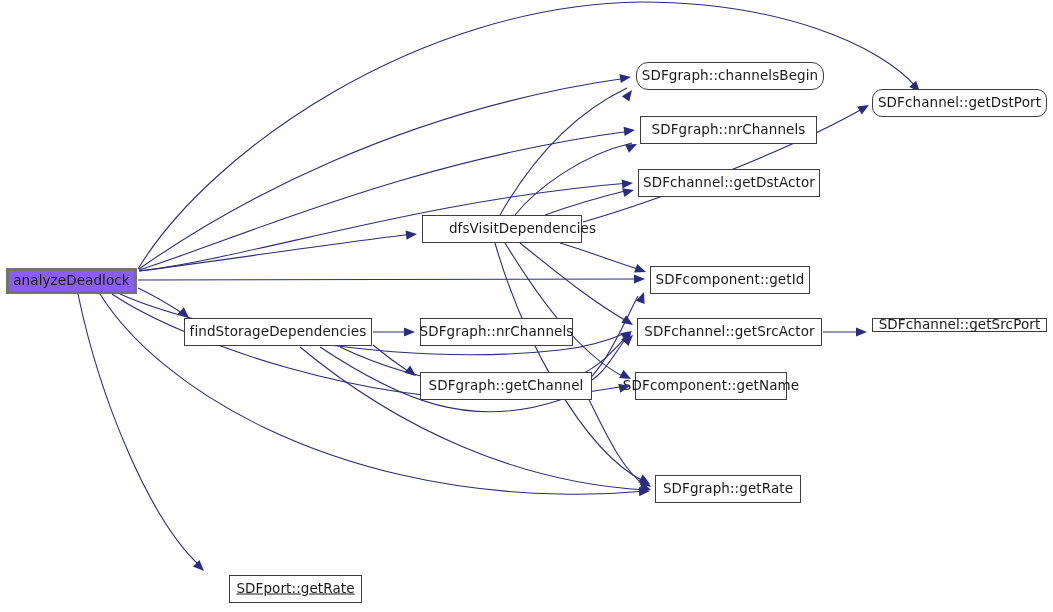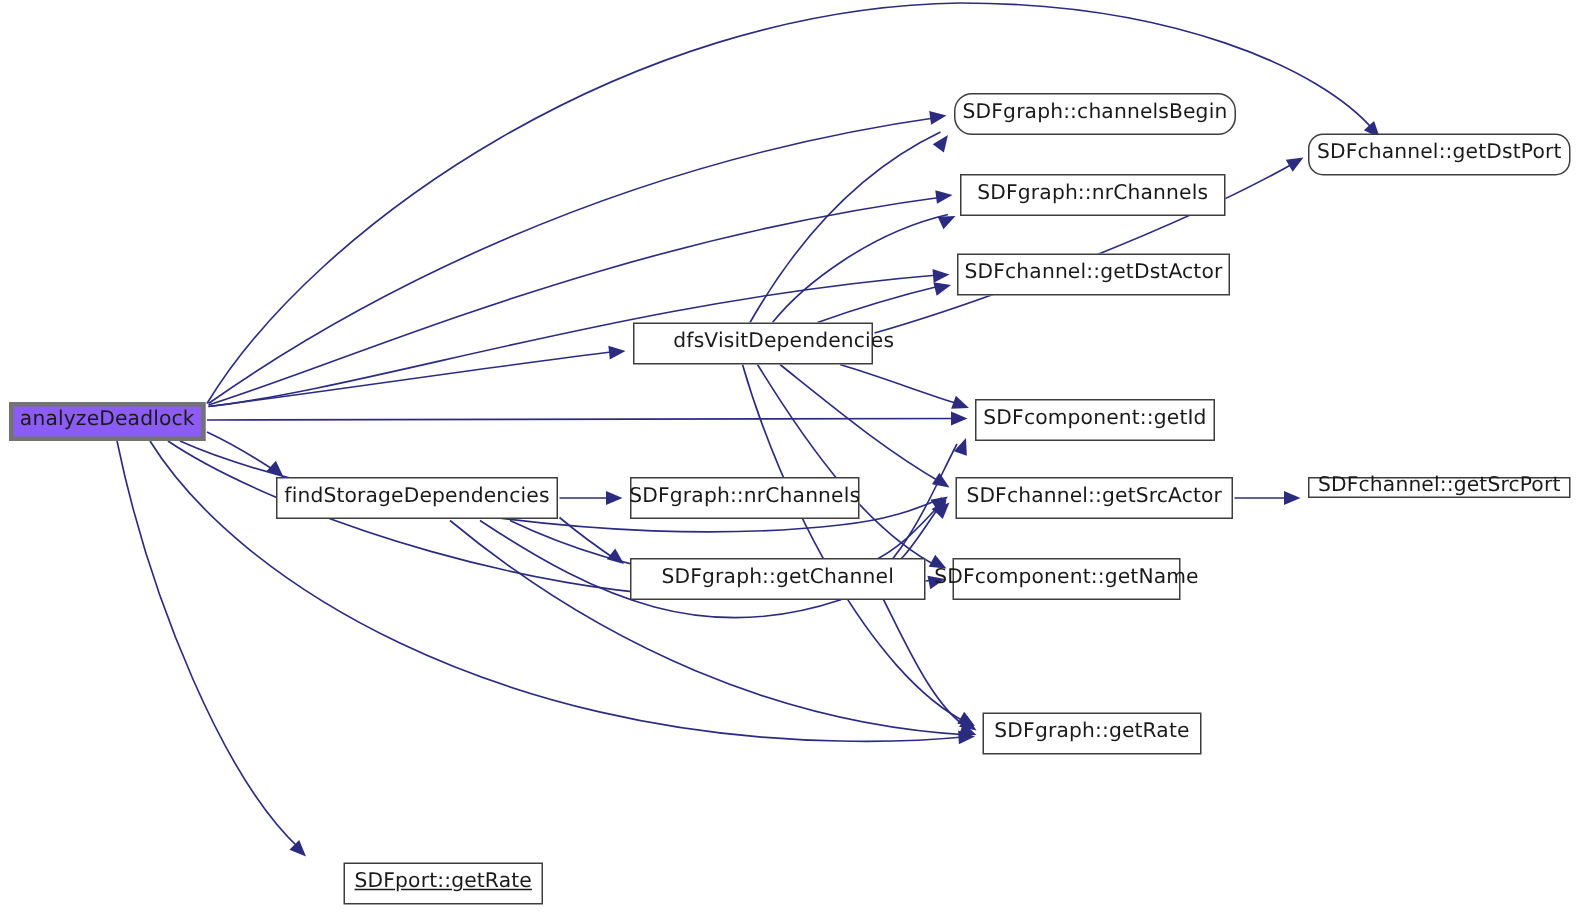--- a/index.html
+++ b/index.html
@@ -115,21 +115,21 @@
       </div>
       <div class="node" style="left: 184px; top: 318px; width: 188px; height: 28px;">
         <span class="node-label">findStorageDependencies</span>
       </div>
       <div class="node" style="left: 422px; top: 215px; width: 160px; height: 28px; padding-left: 41px;">
         <span class="node-label">dfsVisitDependencies</span>
       </div>
       <div class="node" style="left: 420px; top: 318px; width: 153px; height: 28px;">
         <span class="node-label">SDFgraph::nrChannels</span>
       </div>
-      <div class="node" style="left: 420px; top: 372px; width: 197px; height: 28px;">
+      <div class="node" style="left: 420px; top: 372px; width: 172px; height: 28px;">
         <span class="node-label">SDFgraph::getChannel</span>
       </div>
       <div class="node" style="left: 636px; top: 62px; width: 188px; height: 28px; border-radius: 12px;">
         <span class="node-label">SDFgraph::channelsBegin</span>
       </div>
       <div class="node" style="left: 640px; top: 116px; width: 177px; height: 28px;">
         <span class="node-label">SDFgraph::nrChannels</span>
       </div>
       <div class="node" style="left: 638px; top: 169px; width: 182px; height: 28px;">
         <span class="node-label">SDFchannel::getDstActor</span>

